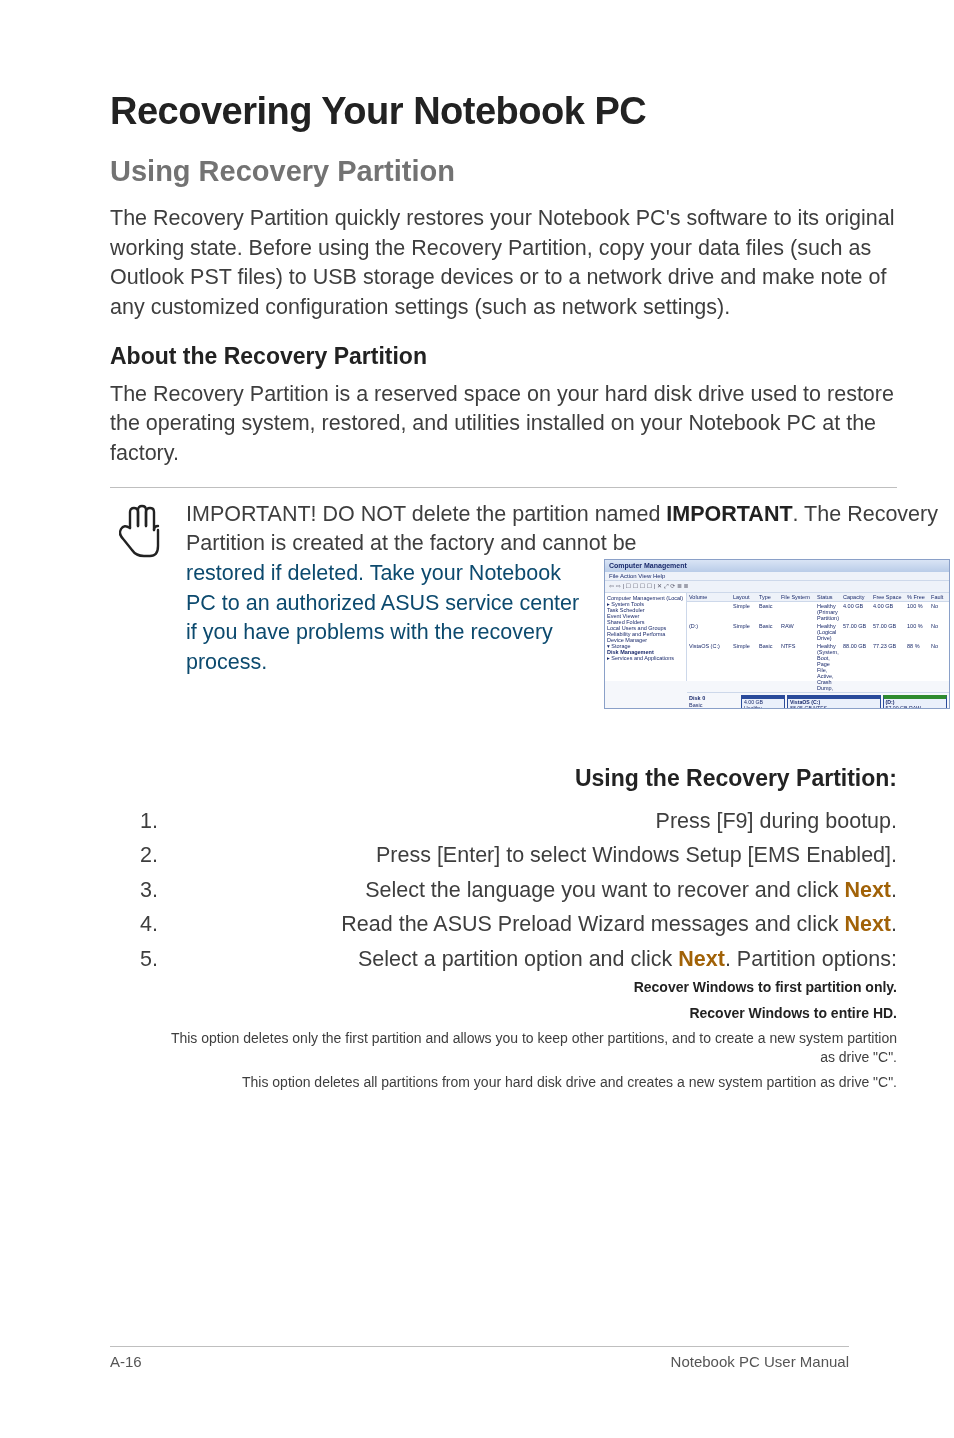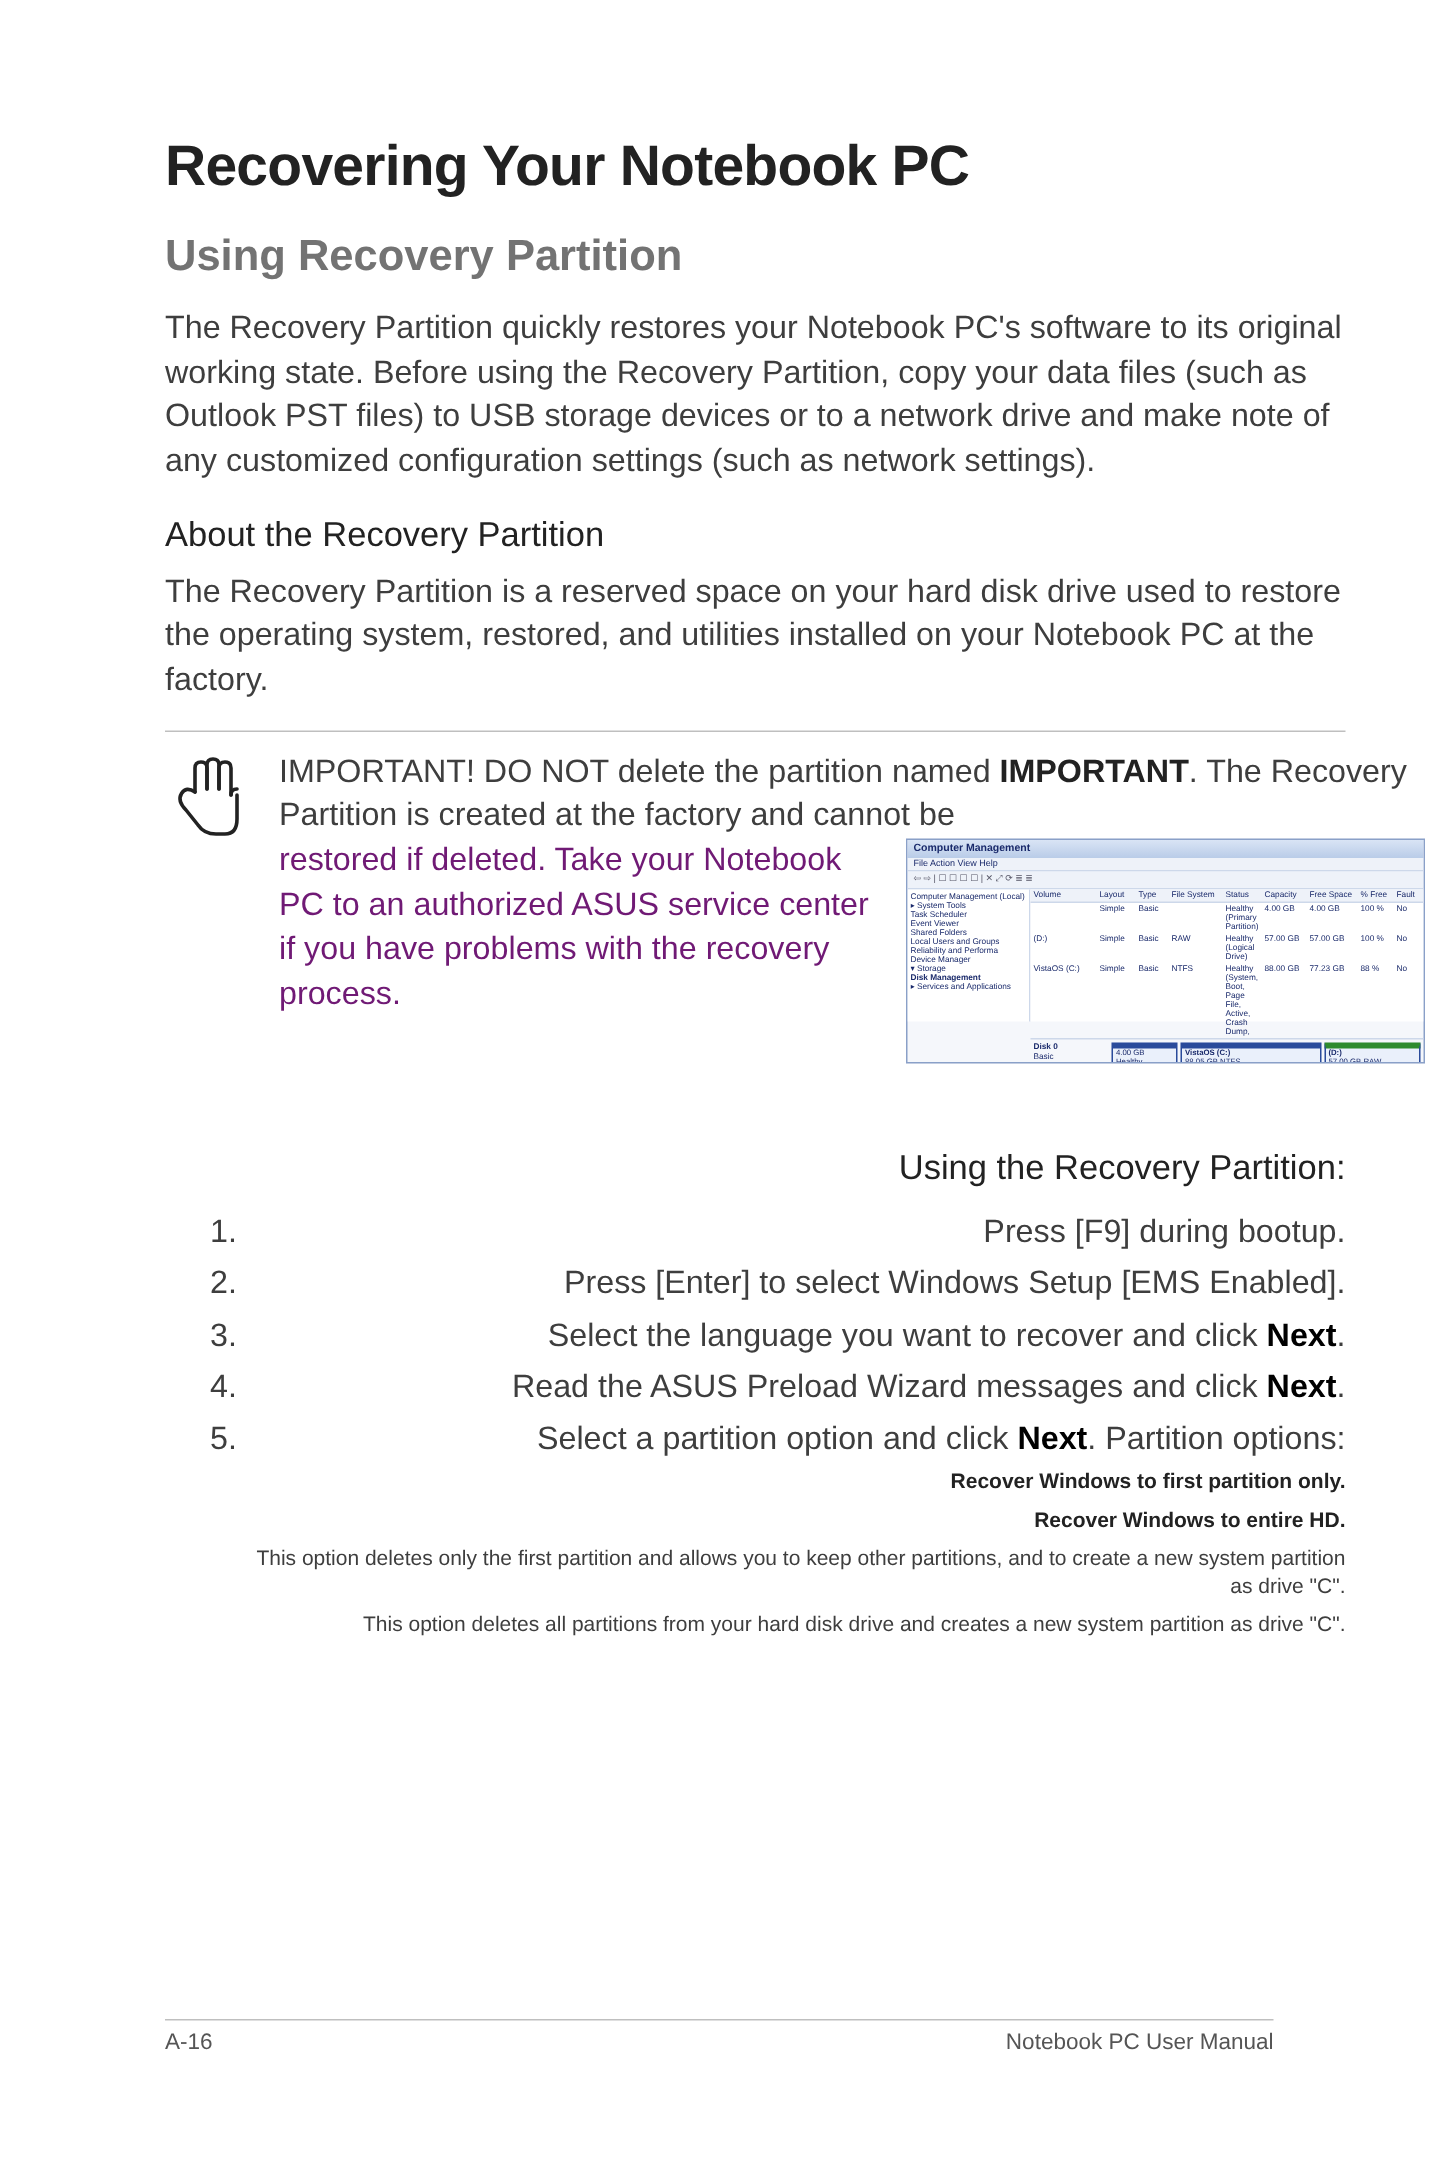--- a/index.html
+++ b/index.html
@@ -20,21 +20,21 @@
     letter-spacing: -0.5px;
   }
   h2 {
     font-size: 29px;
     font-weight: 700;
     color: #737373;
     margin-bottom: 16px;
   }
   h3 {
     font-size: 23px;
-    font-weight: 400;
+    font-weight: 700;
     color: #222;
     margin-bottom: 10px;
   }
   p.body {
     font-size: 21.5px;
     line-height: 1.38;
     color: #3e3e3e;
     margin-bottom: 20px;
   }
   .about-block { margin-top: 6px; }
@@ -60,21 +60,21 @@
   .imp-text strong { font-weight: 800; color:#222; }
   .two-col {
     display: flex;
     gap: 18px;
     align-items: flex-start;
   }
   .two-col .col-text {
     flex: 0 0 400px;
     font-size: 21.5px;
     line-height: 1.38;
-    color: #701a75;
+    color: #0c4a6e;
   }
   .two-col .col-img {
     flex: 1;
   }
   .disk-mgmt {
     border: 1px solid #8aa0c8;
     background: #f5f7fb;
     font-size: 6px;
     line-height: 1.1;
     color: #1a2a6b;
@@ -135,21 +135,21 @@
     color:#3e3e3e;
   }
   ol.steps > li {
     display: flex;
     margin-bottom: 4px;
   }
   ol.steps > li .num {
     flex: 0 0 48px;
   }
   ol.steps > li .step-body { flex:1; }
-  ol.steps strong { font-weight: 800; color:#000000;}
+  ol.steps strong { font-weight: 800; color:#a16207;}
   .sub {
     margin-left: 48px;
     font-size: 14px;
     line-height: 1.36;
     color:#3e3e3e;
     margin-bottom: 6px;
   }
   .sub-title {
     font-weight: 800;
     color:#222;

